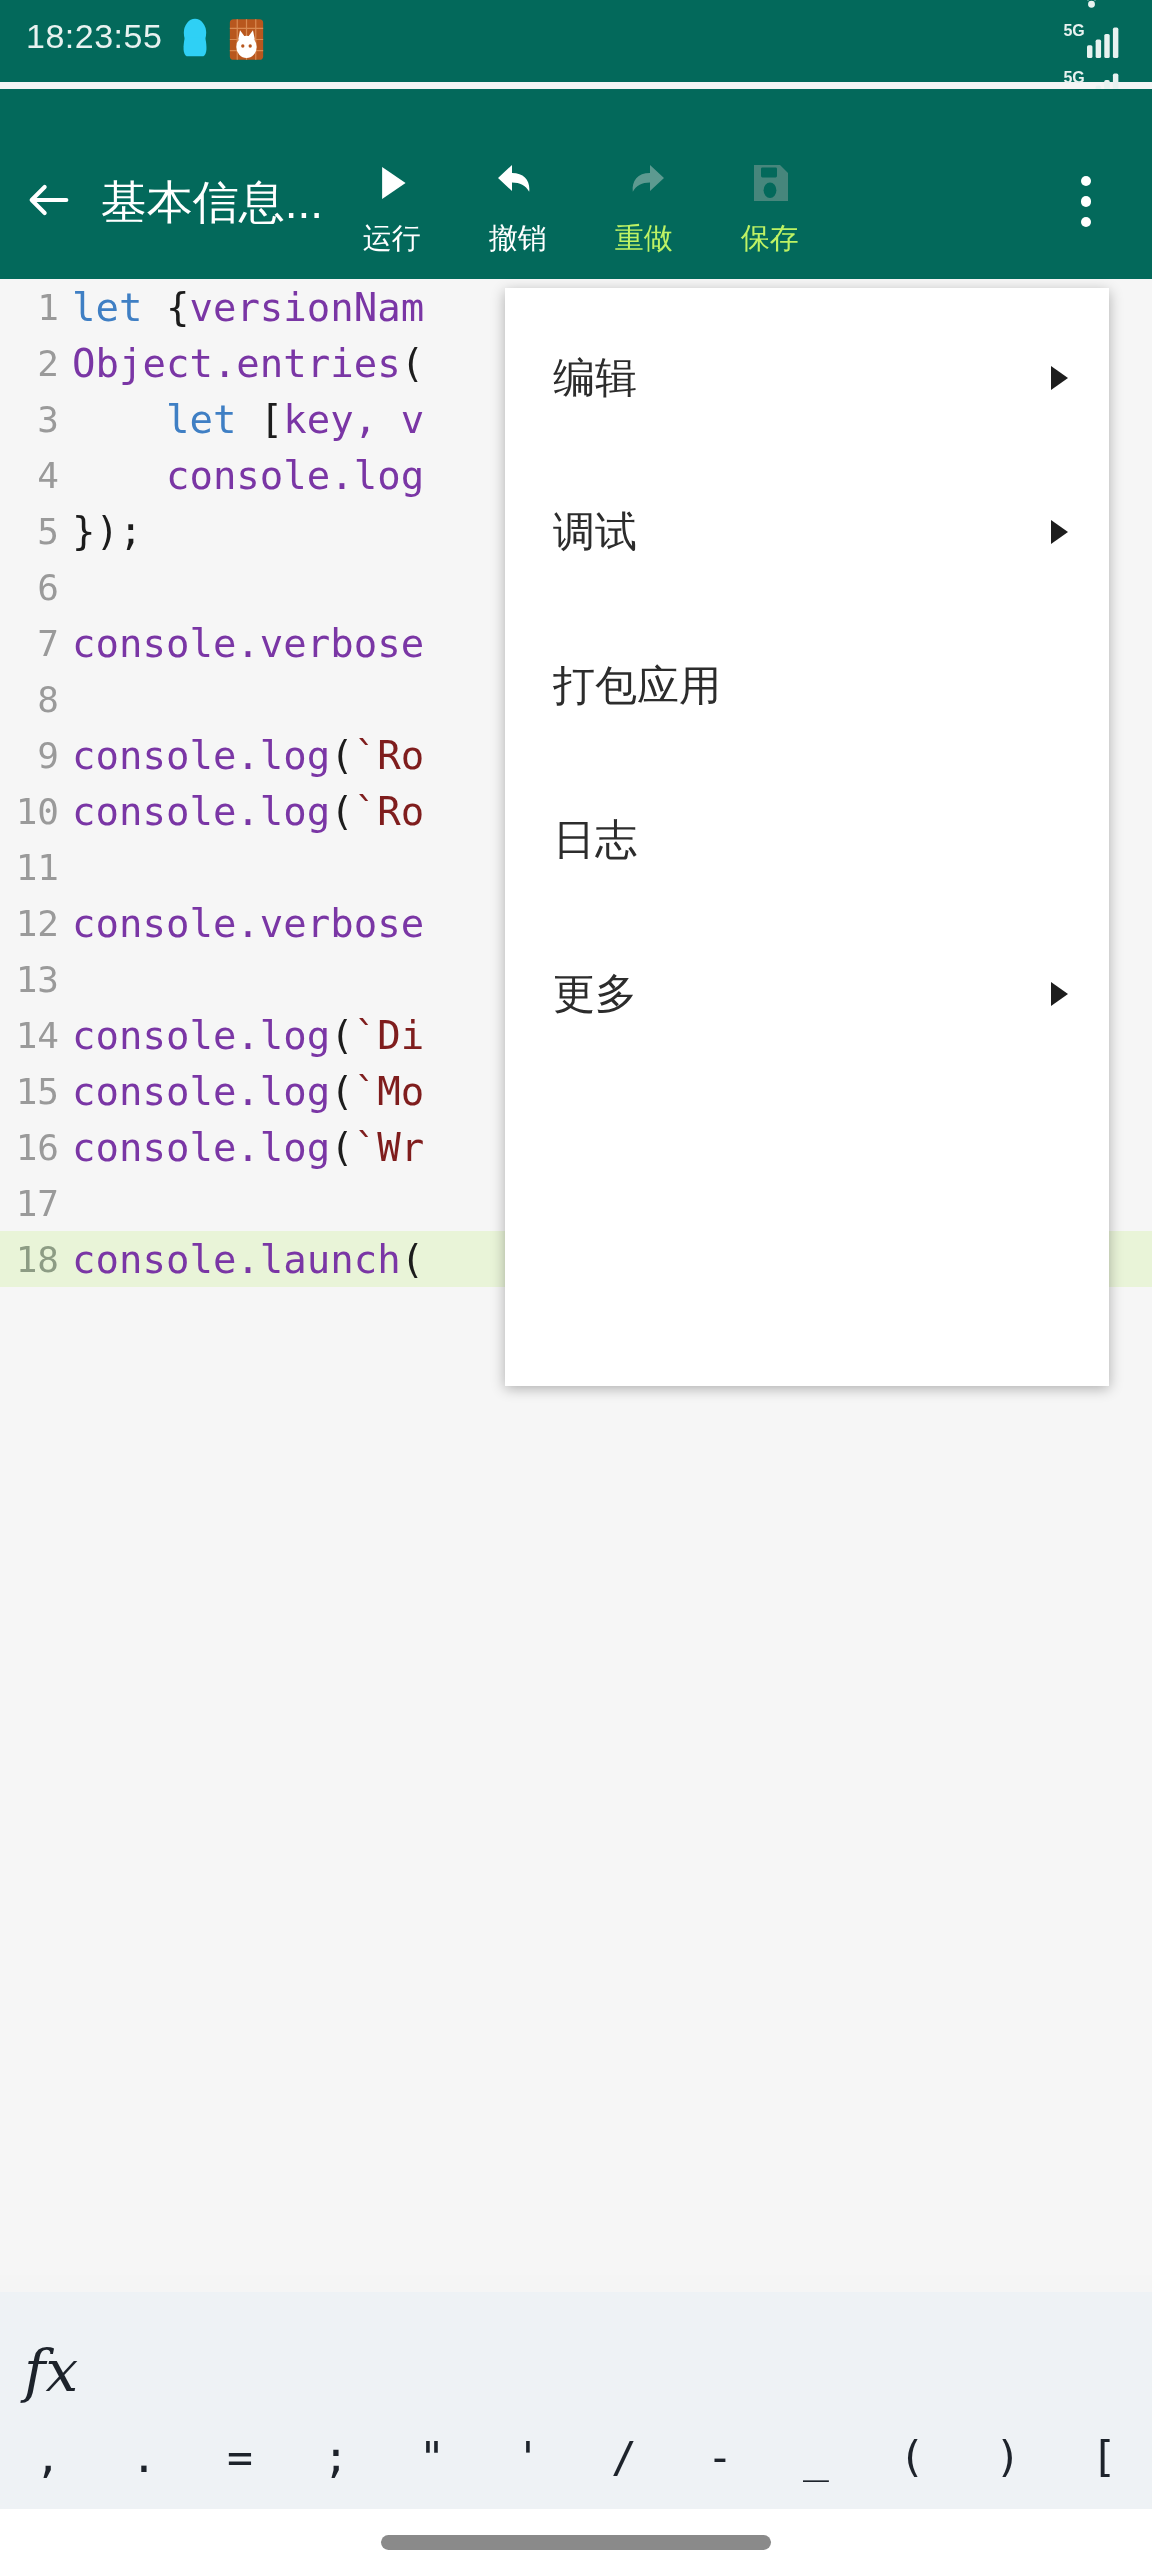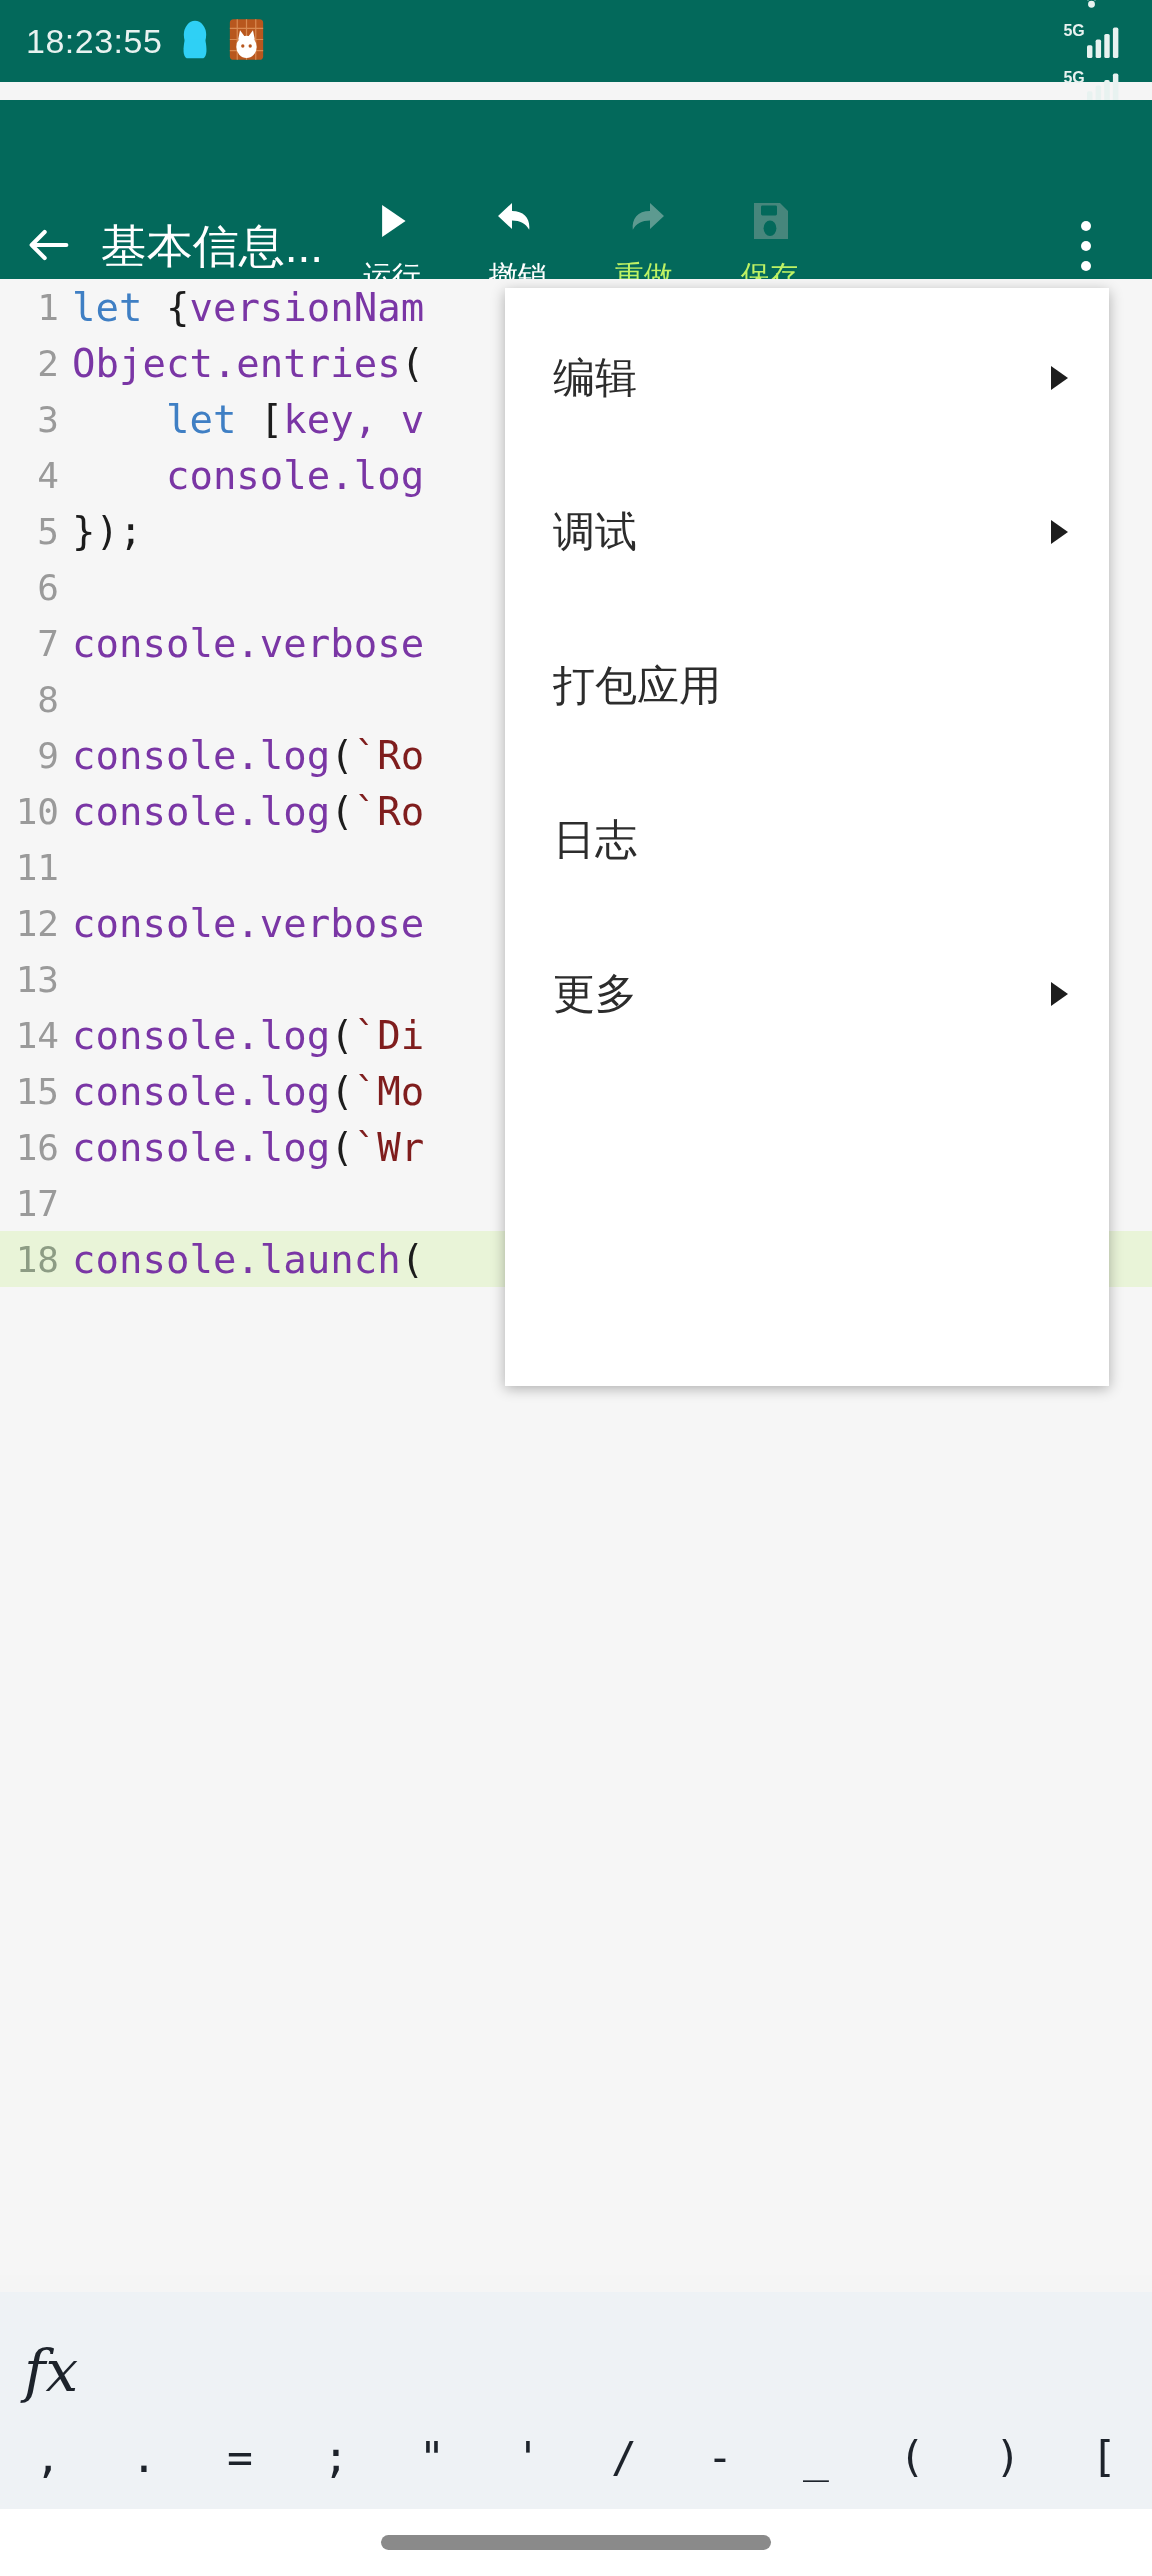--- a/index.html
+++ b/index.html
@@ -10,34 +10,34 @@
     overflow: hidden;
   }
   #screen { position: relative; width: 1152px; height: 2576px; background: #f5f5f5; }
 
   
   .statusbar {
     position: absolute; top: 0; left: 0; width: 1152px; height: 82px;
     background: #03695B; display: flex; align-items: center;
     padding: 0 26px; color: #ffffff;
   }
-  .sb-left { display: flex; align-items: center; gap: 18.6px; }
+  .sb-left { display: flex; align-items: flex-start; gap: 18.6px; }
   .sb-clock { font-size: 34px; letter-spacing: 0.5px; font-weight: 400; color:#e8f2f0; }
   .sb-right { margin-left: auto; display: flex; align-items: center; gap: 12px; flex-direction: column; }
   .sb-icon { display:block; }
   .sb-batt { font-size: 34px; color: #e8f2f0; margin-left: 1.9px; }
   .qq-icon { width: 28px; height: 41px; }
   .app-icon { width: 37px; height: 45px; }
   .fiveg { display:flex; align-items:flex-end; gap:1.9px; }
   .fiveg-label { font-size:16px; font-weight:700; line-height:1; margin-bottom:18.6px; color:#e8f2f0; }
 
   
   .toolbar {
-    position: absolute; top: 100px; left: 0; width: 1152px; height: 197px;
-    background: #03695B; display: flex; align-items: flex-end;
+    position: absolute; top: 89px; left: 0; width: 1152px; height: 197px;
+    background: #03695B; display: flex; align-items: center;
     padding-top: 28px;
   }
   .tb-back { width: 97px; height: 102px; display:flex; align-items:center; justify-content:center; flex:none; }
   .tb-title {
     color:#ffffff; font-size: 46px; line-height: 102px; height:102px;
     white-space: nowrap; overflow: hidden; flex: none; padding-left: 3.7px;
     max-width: 335px;
   }
   .tb-actions { display:flex; align-items:flex-start; margin-left: 5.6px; flex:none; }
   .tb-act {

